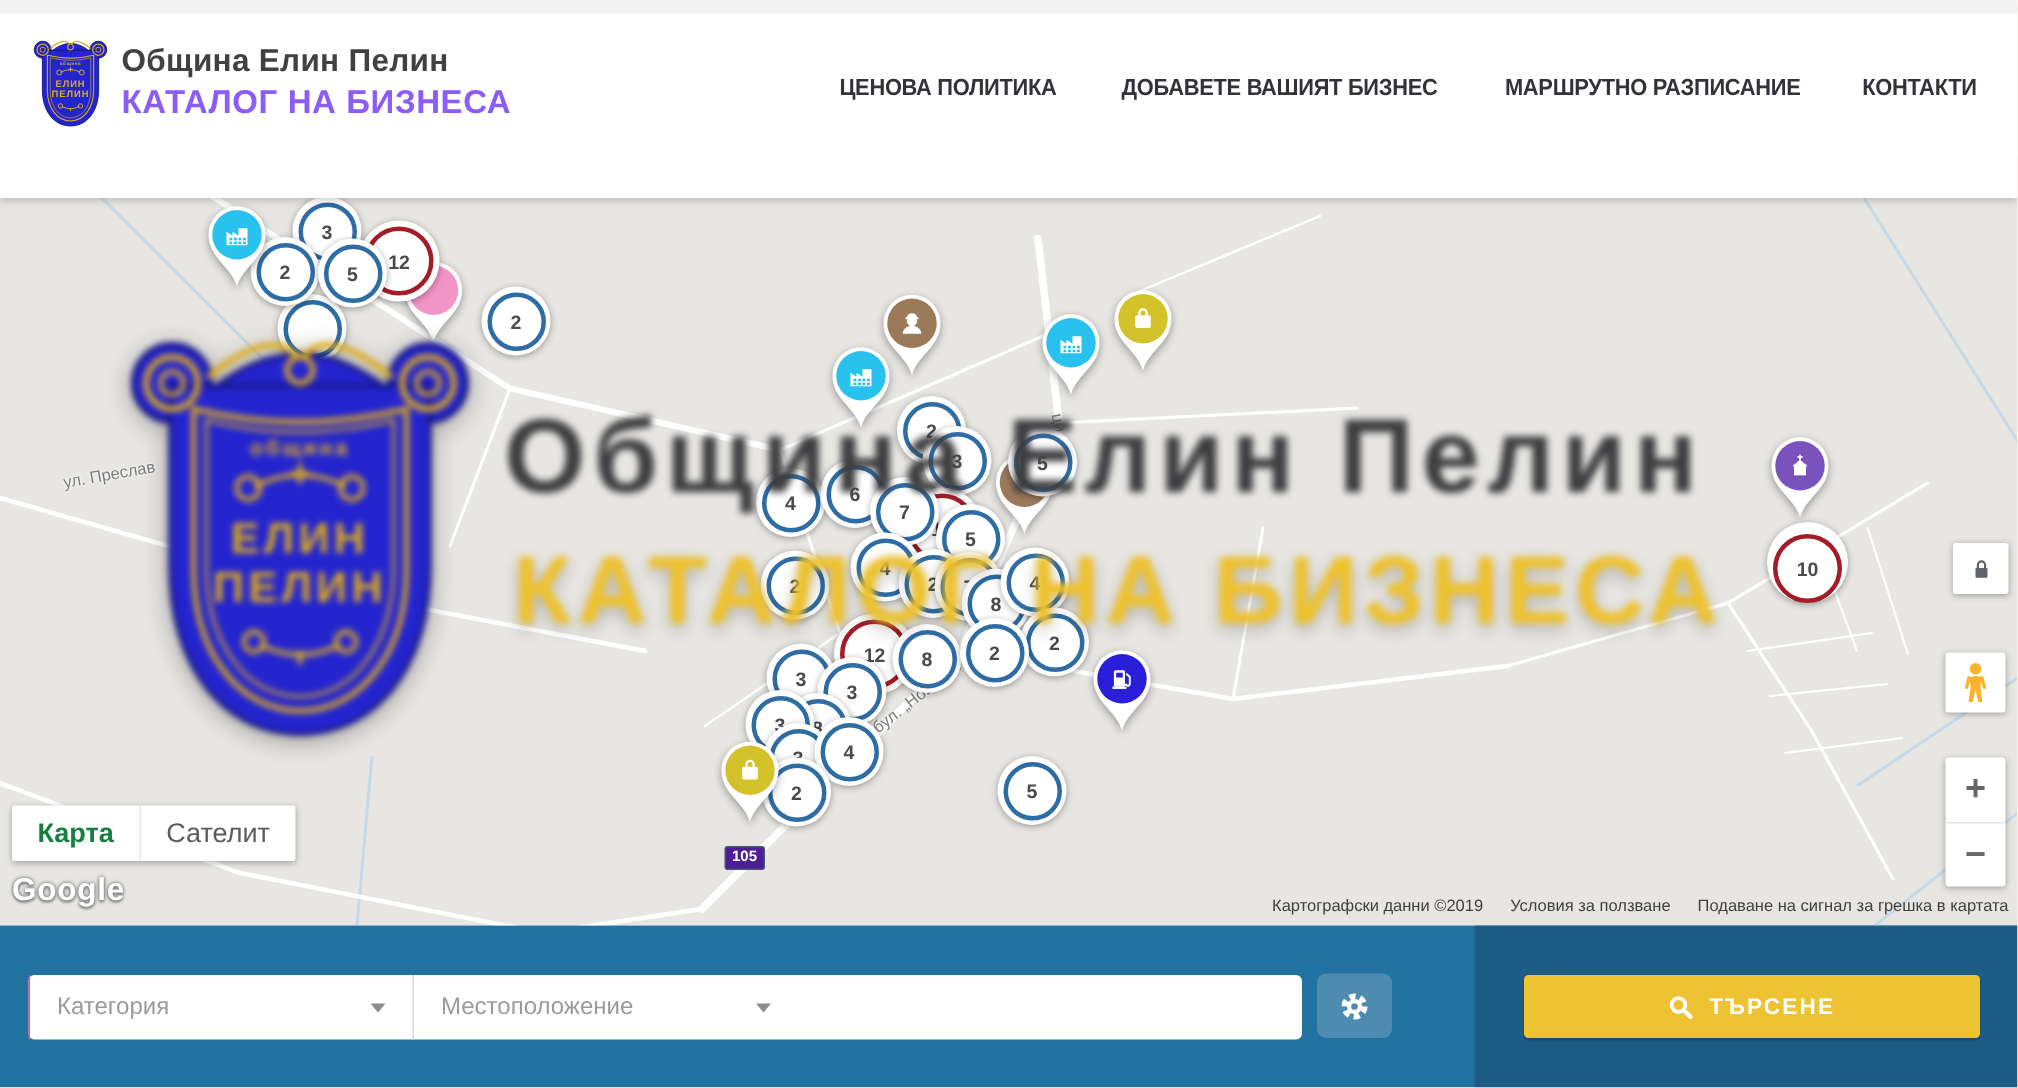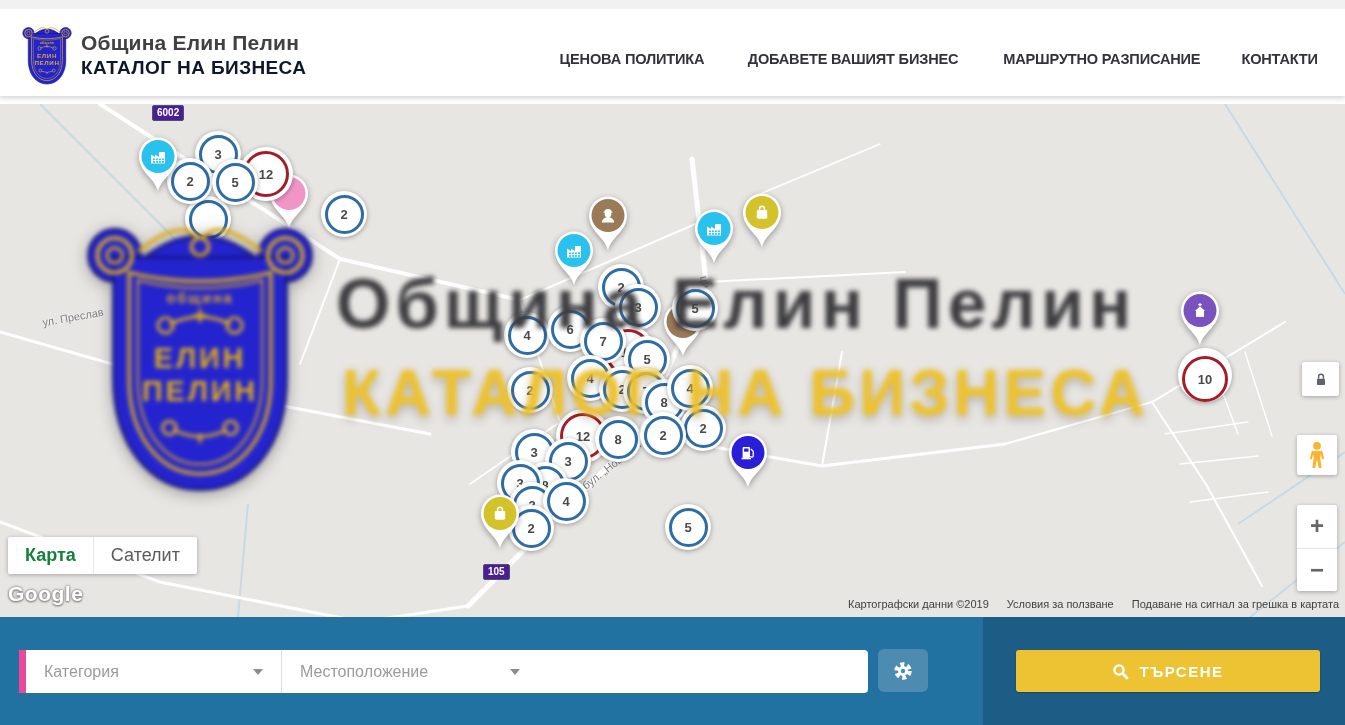--- a/index.html
+++ b/index.html
@@ -1,27 +1,27 @@
 <!DOCTYPE html>
 <html><head>
 <meta charset="utf-8">
 <style>
   html,body{margin:0;padding:0;}
   .page{position:relative;width:1345px;height:725px;overflow:hidden;background:#fff;
         font-family:"Liberation Sans",sans-serif;}
 
   
   .topstrip{position:absolute;left:0;top:0;width:100%;height:9px;background:#f1f1f1;z-index:20;}
-  .header{position:absolute;left:0;top:0;width:100%;height:96px;background:#fff;
+  .header{position:absolute;left:0;top:0;width:100%;height:132px;background:#fff;
           box-shadow:0 2px 5px rgba(0,0,0,.18);z-index:19;}
   .brand{position:absolute;left:22px;top:24px;display:flex;align-items:center;cursor:pointer;}
   .crest-small{width:50px;height:62px;}
   .brand-text{margin-left:9px;}
   .brand-title{font-size:21px;font-weight:bold;color:#414141;letter-spacing:.2px;}
-  .brand-sub{font-size:19px;font-weight:bold;color:#0f172a;letter-spacing:.4px;margin-top:2px;}
+  .brand-sub{font-size:22px;font-weight:bold;color:#8b5cf6;letter-spacing:.4px;margin-top:2px;}
   .nav{position:absolute;right:25px;top:50px;display:flex;gap:32px;}
   .nav a{font-size:15.5px;font-weight:bold;color:#32323a;text-decoration:none;
          letter-spacing:-.2px;transform:scaleX(.94);transform-origin:center;white-space:nowrap;}
 
   
   .map{position:absolute;left:0;top:104px;width:1345px;height:513px;background:#e8e6e3;overflow:hidden;cursor:grab;}
   .roads{position:absolute;left:0;top:0;z-index:1;}
   .street-label{position:absolute;font-size:11px;color:#7b7b7b;white-space:nowrap;z-index:2;
                 text-shadow:0 0 2px #fff,0 0 2px #fff;}
   .road-badge{position:absolute;background:#4c1d95;border:1px solid #46566a;color:#fff;
@@ -69,21 +69,21 @@
                font-size:24px;font-weight:bold;color:#666;}
   .zoomctl .zin{border-bottom:1px solid #e6e6e6;}
 
   
   .searchbar{position:absolute;left:0;top:617px;width:1345px;height:108px;background:#2172a1;}
   .search-right{position:absolute;right:0;top:0;width:362px;height:108px;background:#1d5d85;}
   .filterbar{position:absolute;left:19px;top:33px;width:849px;height:43px;background:#fff;
              border-radius:4px;display:flex;align-items:stretch;}
   .fseg{display:flex;align-items:center;position:relative;}
   .seg-key{width:338px;}
-  .seg-cat{width:255px;border-left:7px solid #ec4899;}
+  .seg-cat{width:255px;border-left:1px solid #ec4899;}
   .seg-loc{width:256px;border-left:1px solid #dcdcdc;}
   .seg-key input{border:none;outline:none;font-size:16px;color:#555;width:250px;
                  font-family:"Liberation Sans",sans-serif;background:transparent;}
   .seg-key input::placeholder{color:#9b9b9b;}
   .pencil{margin:0 13px 0 19px;}
   .phtext{font-size:16px;color:#9b9b9b;margin-left:18px;flex:1;}
   .arrow{width:0;height:0;border-left:5px solid transparent;border-right:5px solid transparent;
          border-top:6px solid #8c8c8c;margin-right:18px;}
   .gearbtn{position:absolute;left:878px;top:32px;width:50px;height:43px;background:#4e8bb0;
            border:none;border-radius:6px;display:flex;align-items:center;justify-content:center;cursor:pointer;}

